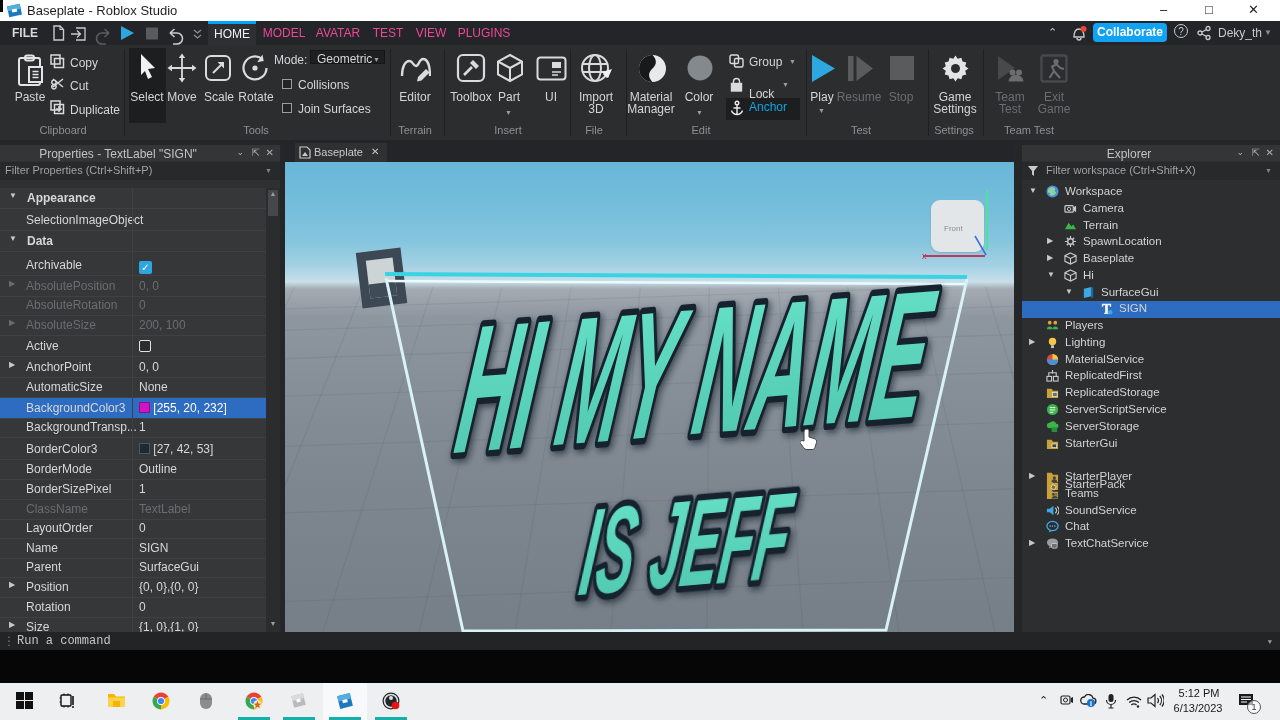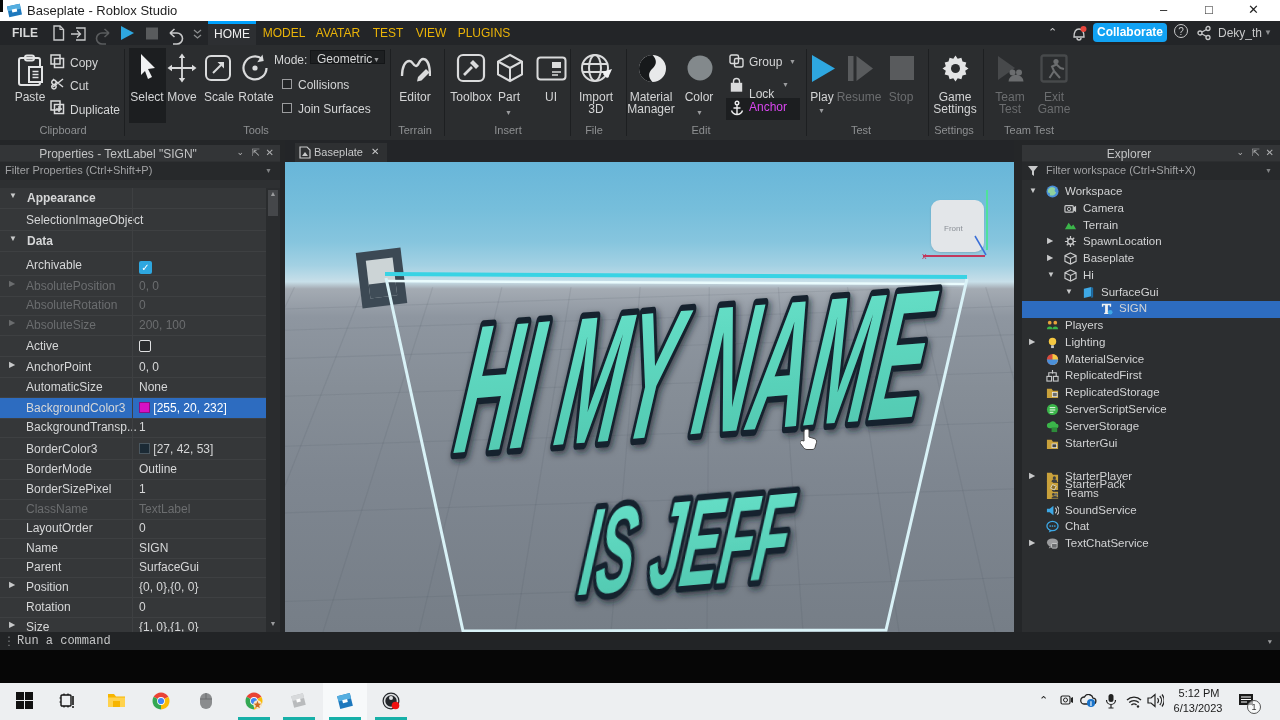--- a/index.html
+++ b/index.html
@@ -7,21 +7,21 @@
   body { font-family:"Liberation Sans", sans-serif; position:relative; }
   .abs { position:absolute; }
 
   
   #titlebar { left:0; top:0; width:1280px; height:21px; background:#fff; color:#101010; }
   #titlebar .ttext { position:absolute; left:27px; top:3px; font-size:13px; color:#1d1d1d; }
   #winbtns span { position:absolute; top:0; width:14px; height:14px; color:#222; font-size:13px; }
 
   
   #menubar { left:0; top:21px; width:1280px; height:24px; background:#232528; color:#c9cacb; }
-  .mtab { position:absolute; top:0; height:24px; line-height:24px; font-size:12px; color:#eab308; text-align:center; }
+  .mtab { position:absolute; top:0; height:24px; line-height:24px; font-size:12px; color:#ec4899; text-align:center; }
   .mtab.active { background:#2d2f32; color:#f0f0f0; border-top:3px solid #00a2ff; line-height:21px; }
 
   
   #ribbon { left:0; top:45px; width:1280px; height:95px; background:#2b2d2f; color:#d8d9da; }
   .gsep { position:absolute; top:4px; height:87px; width:1px; background:#1d1f21; }
   .glabel { position:absolute; top:79px; font-size:11px; color:#8e9092; text-align:center; }
   .rlabel { position:absolute; font-size:12px; color:#d4d5d6; text-align:center; white-space:nowrap; }
   .rsmall { position:absolute; font-size:12px; color:#d4d5d6; white-space:nowrap; }
   .dim { color:#6b6d6f !important; }
 
@@ -255,21 +255,21 @@
   </svg>
   <div class="rsmall" style="left:749px; top:42px;">Lock</div>
   <div class="abs" style="left:782px; top:36px; font-size:7px; color:#9b9c9e;">▼</div>
   <div class="abs" style="left:726px; top:53px; width:74px; height:22px; background:#1c1e20;"></div>
   <svg class="abs" style="left:730px; top:55px;" width="14" height="16" viewBox="0 0 14 16">
     <g fill="none" stroke="#ececed" stroke-width="1.4">
       <circle cx="7" cy="3" r="1.8"></circle>
       <path d="M7 5 v9 M3.5 8 h7 M1.5 10.5 a5.8 5.8 0 0 0 11 0"></path>
     </g>
   </svg>
-  <div class="rsmall" style="left:749px; top:55px; color:#d946ef;">Anchor</div>
+  <div class="rsmall" style="left:749px; top:55px; color:#0ea5e9;">Anchor</div>
   <div class="glabel" style="left:676px; width:50px;">Edit</div>
   <div class="gsep" style="left:806px;"></div>
 
   <svg class="abs" style="left:810px; top:9px;" width="27" height="29" viewBox="0 0 27 29">
     <path d="M2 1 L25 14.5 L2 28 Z" fill="#2ea7e0"></path>
   </svg>
   <div class="rlabel" style="left:805px; top:45px; width:34px;">Play</div>
   <div class="abs" style="left:818px; top:62px; font-size:7px; color:#9b9c9e;">▼</div>
   <svg class="abs" style="left:846px; top:9px;" width="28" height="29" viewBox="0 0 28 29">
     <rect x="2" y="2" width="5.5" height="25" fill="#595b5d"></rect>

